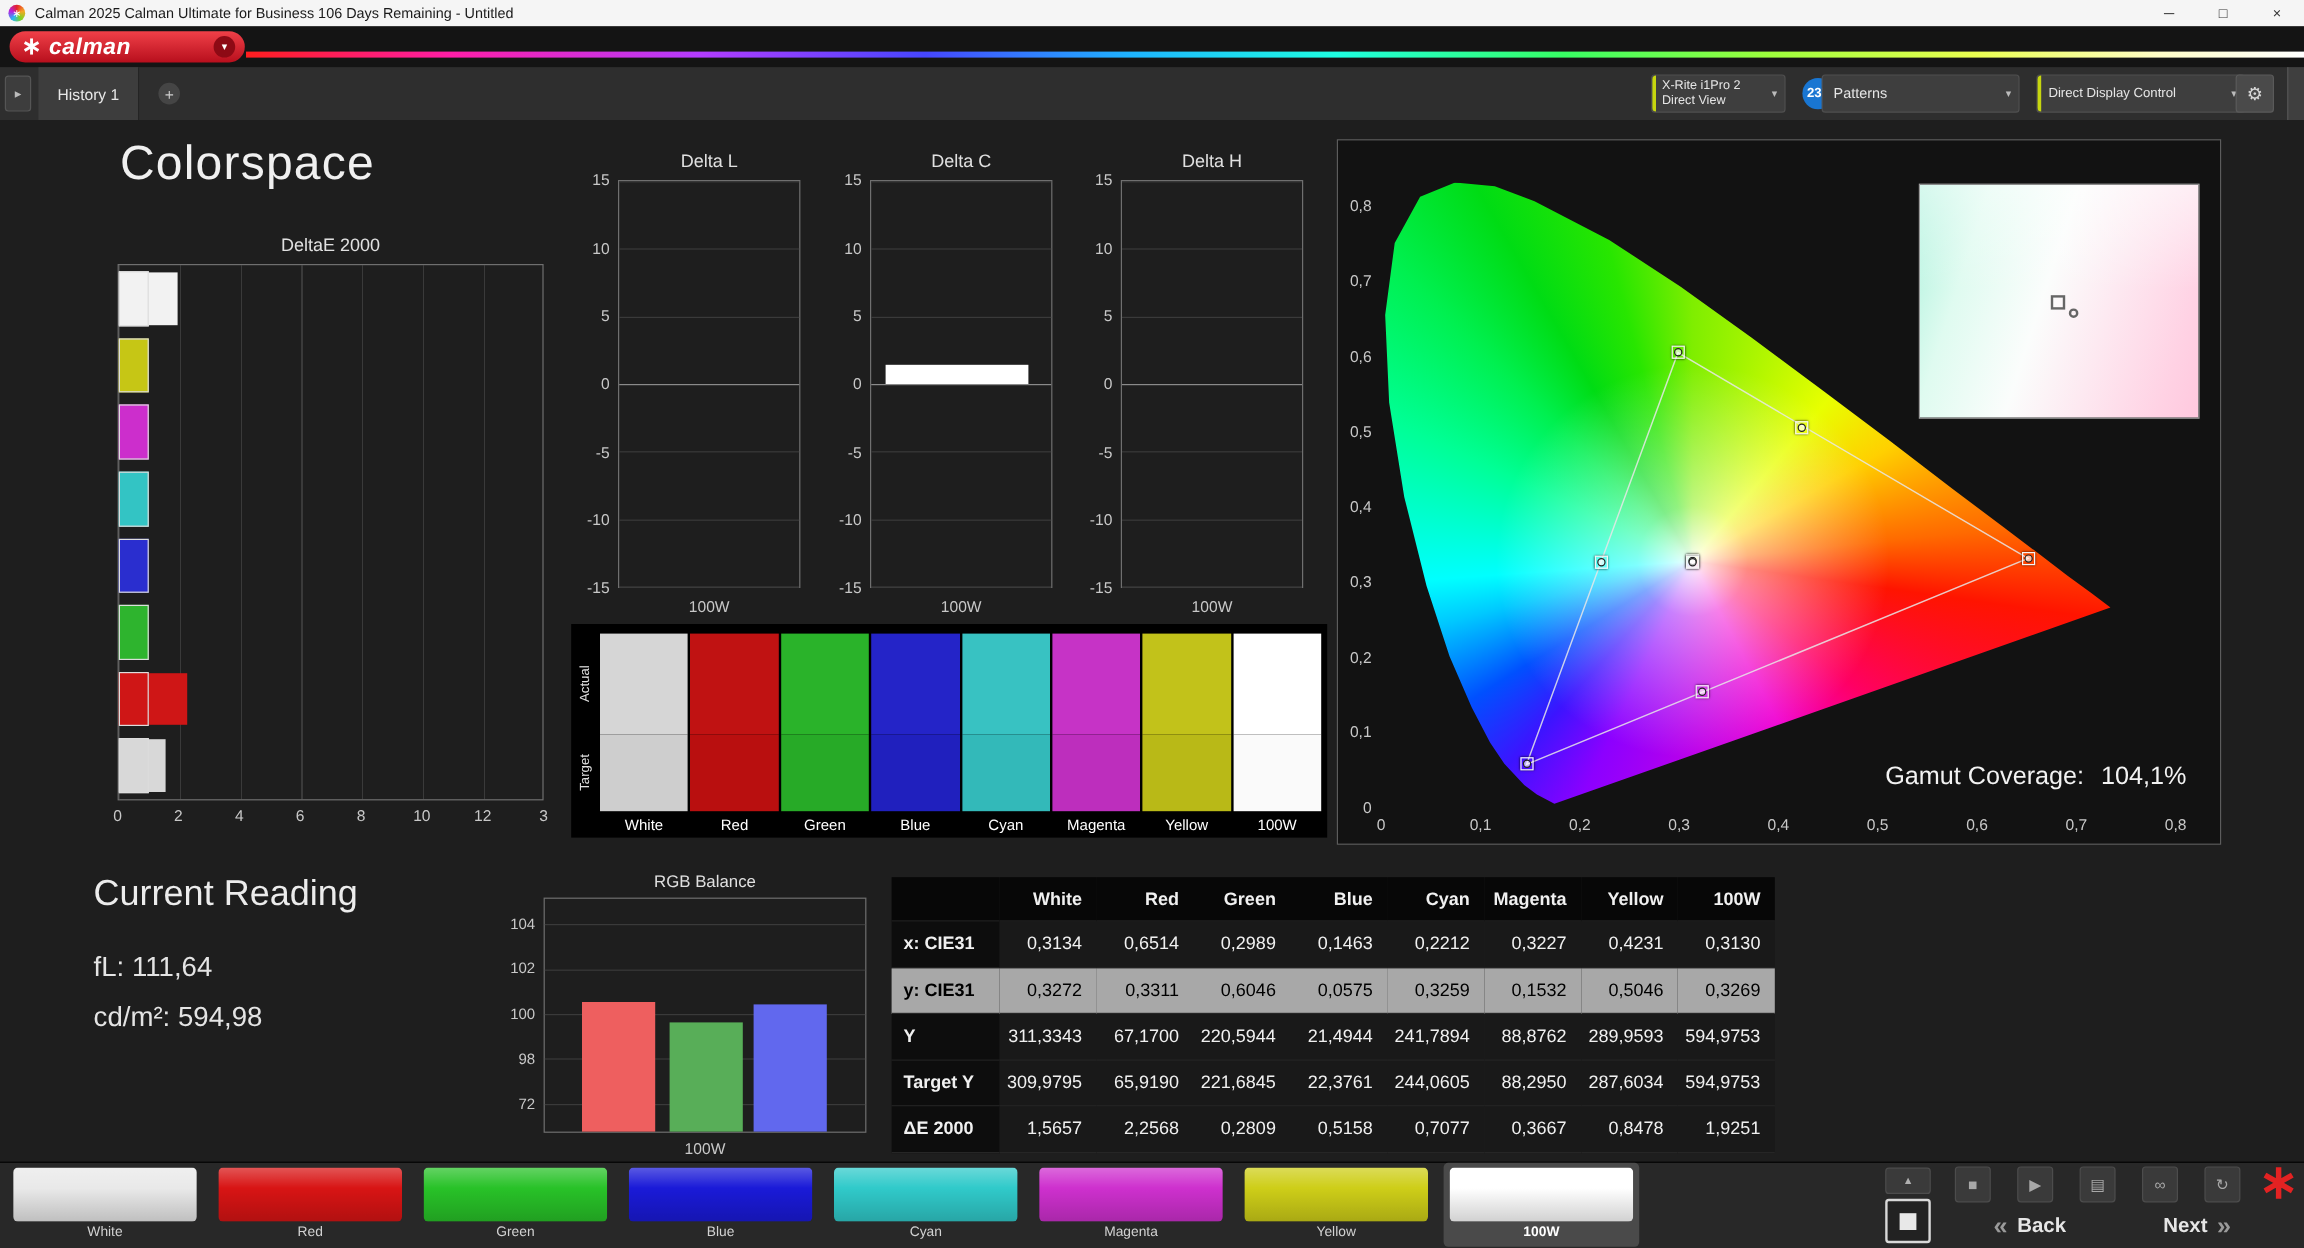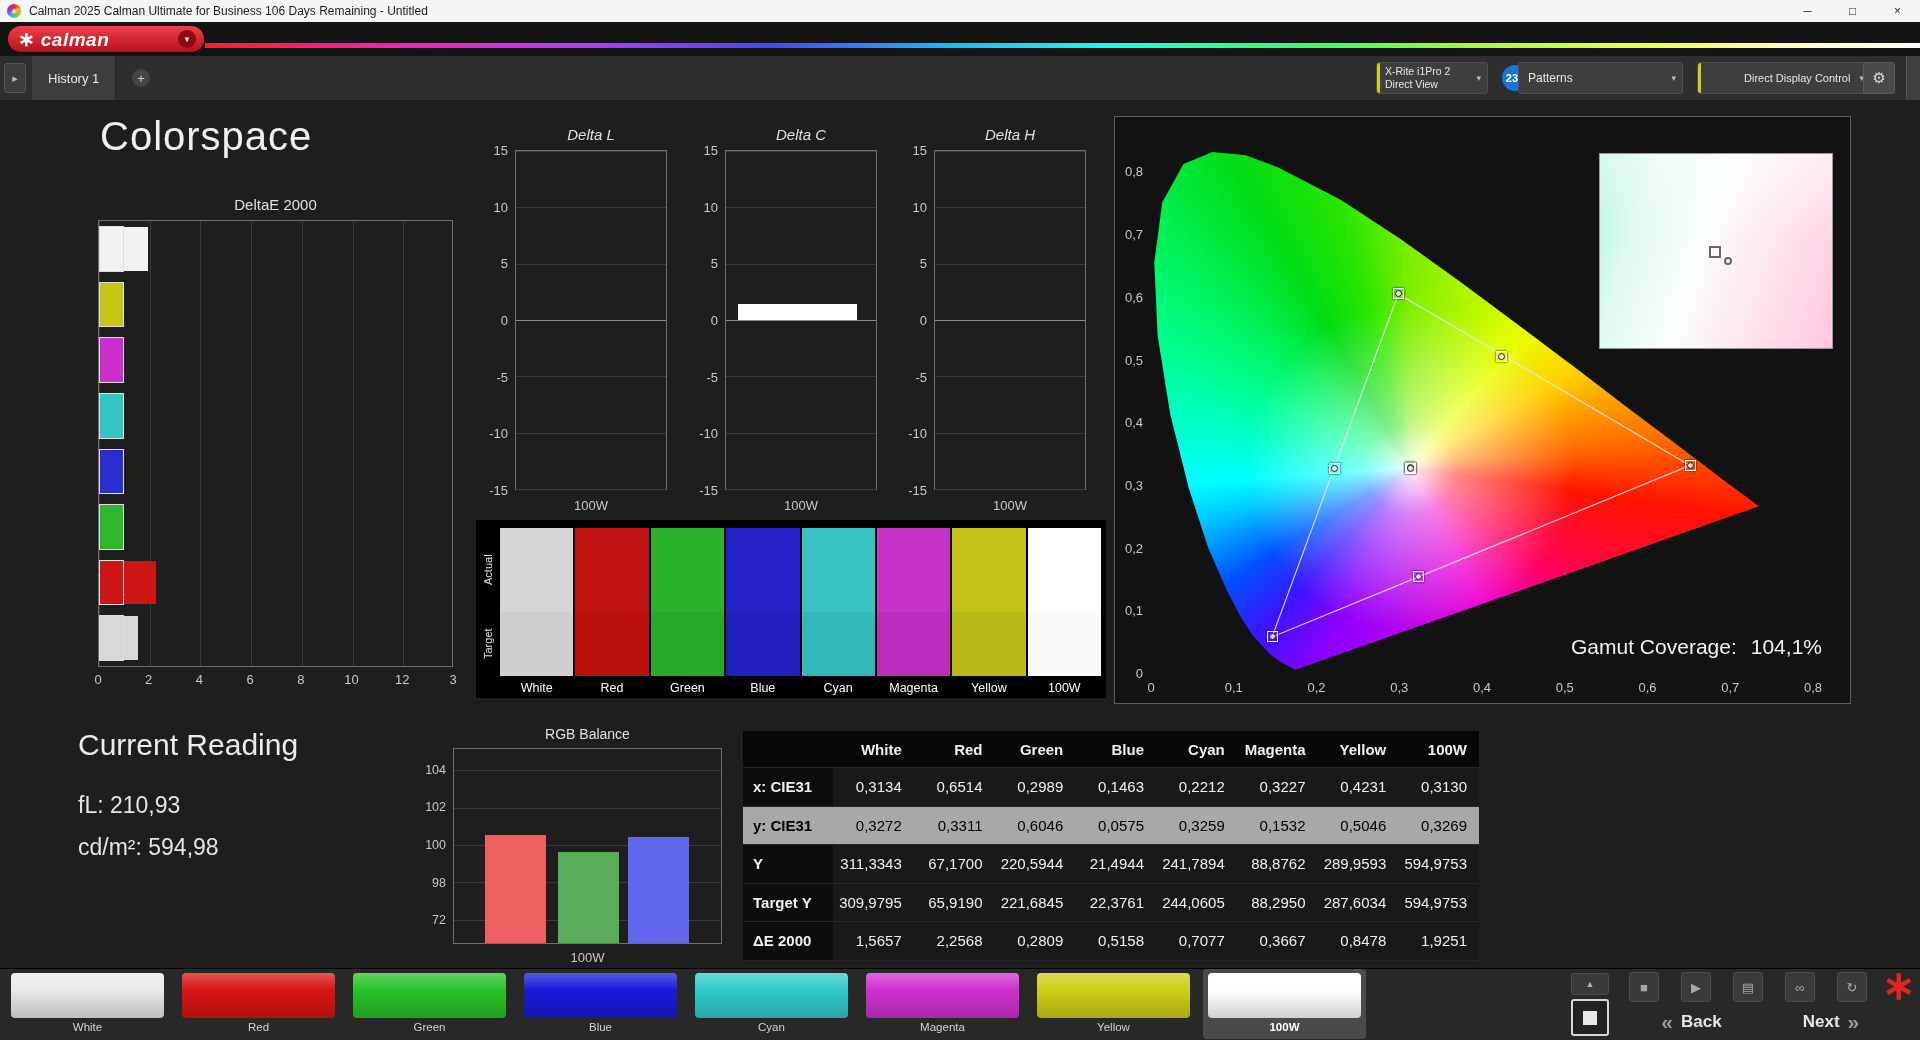--- a/index.html
+++ b/index.html
@@ -44,21 +44,21 @@
   .dd{position:absolute;top:6px;height:32px;background:#3e3e3e;border:1px solid #4f4f4f;border-radius:3px;
       display:flex;align-items:center;color:#e6e6e6;}
   .dd-accent{position:absolute;left:0;top:0;bottom:0;width:3px;background:#c6d60f;border-radius:3px 0 0 3px;}
   .dd.meter{left:1376px;width:112px;}
   .dd-lines{display:flex;flex-direction:column;margin-left:8px;line-height:1.2;font-size:10.5px;}
   .dd-caret{margin-left:auto;margin-right:6px;font-size:9px;color:#bbb;}
   .badge{position:absolute;left:1502px;top:9px;width:26px;height:26px;border-radius:50%;background:#1976d2;
          color:#fff;font-size:11px;font-weight:bold;display:flex;align-items:center;justify-content:center;}
   .dd.patterns{left:1518px;width:165px;font-size:12px;}
   .dd-label{margin-left:9px;}
-  .dd.display{left:1697px;width:174px;font-size:11px;padding-left:37px;}
+  .dd.display{left:1697px;width:174px;font-size:11px;}
   .gear{position:absolute;left:1863px;top:6px;width:32px;height:32px;background:#4a4a4a;border:1px solid #5a5a5a;
         border-radius:3px;color:#d6d6d6;font-size:15px;display:flex;align-items:center;justify-content:center;
         padding:0;font-family:inherit;}
   .side-strip{position:absolute;right:0;top:0;width:14px;height:44px;background:#3f3f3f;border-left:1px solid #555;}
 
   
   .main{position:absolute;left:0;top:100px;width:1920px;height:868px;background:#1e1e1e;}
   .page-title{position:absolute;left:100px;top:14px;margin:0;font-size:40px;font-weight:400;
               letter-spacing:1px;color:#f0f0f0;}
   .chart-title{text-align:center;font-size:15px;color:#e0e0e0;height:20px;}
@@ -70,21 +70,21 @@
            display:flex;flex-direction:column;}
   .de-row{position:relative;flex:1;}
   .de-bar{position:absolute;left:0;top:6px;bottom:6px;}
   .de-swatch{position:absolute;left:0;top:5px;bottom:5px;width:25px;border:1px solid #ddd;}
   .de-xticks{position:relative;height:18px;margin-top:5px;}
   .de-xticks span{position:absolute;transform:translateX(-50%);font-size:13px;color:#c8c8c8;}
 
   
   .dchart{position:absolute;top:26px;width:197px;height:390px;}
   #chart-deltaL{left:470px;} #chart-deltaC{left:680px;} #chart-deltaH{left:889px;}
-  .dchart .chart-title{margin-left:45px;width:152px;font-style:italic;}
+  .dchart .chart-title{margin-left:45px;width:152px;}
   .dchart-plot{position:absolute;left:45px;top:24px;width:152px;height:340px;border:1px solid #6f6f6f;}
   .dchart-grid{position:absolute;left:0;right:0;height:1px;background:#3a3a3a;}
   .dchart-grid.zero{background:#8a8a8a;}
   .dchart-bar{position:absolute;left:8%;width:79%;}
   .dchart-ylabels{position:absolute;left:0;top:24px;width:38px;height:340px;}
   .dchart-ylabels span{position:absolute;right:0;transform:translateY(-50%);font-size:13px;color:#c8c8c8;}
   .dchart-xlabel{position:absolute;left:45px;top:372px;width:152px;text-align:center;font-size:13px;color:#c8c8c8;}
 
   
   .swatchpanel{position:absolute;left:476px;top:420px;width:630px;height:178px;background:#000;}
@@ -445,21 +445,21 @@
           <div class="cie-marker" style="left: 39.125%; top: 60.6619%;"></div>
         </div>
       <div class="gamut-line">
         <span>Gamut Coverage:</span>
         <span>104,1%</span>
       </div>
     </div>
 
     <div class="current-reading">
       <div class="cr-title">Current Reading</div>
-      <div class="cr-line">fL: 210,93</div>
+      <div class="cr-line">fL: 111,64</div>
       <div class="cr-line">cd/m²: 594,98</div>
     </div>
 
     <div class="rgbchart">
       <div class="chart-title">RGB Balance</div>
       <div class="rgb-ylabels">
           <span style="top: 11.0577%;">104</span>
           <span style="top: 30.2885%;">102</span>
           <span style="top: 49.5192%;">100</span>
           <span style="top: 68.75%;">98</span>

